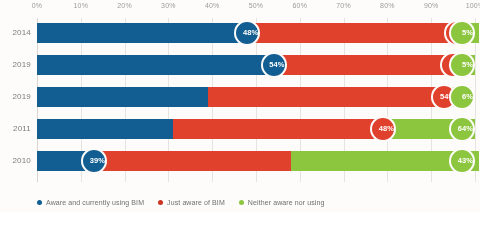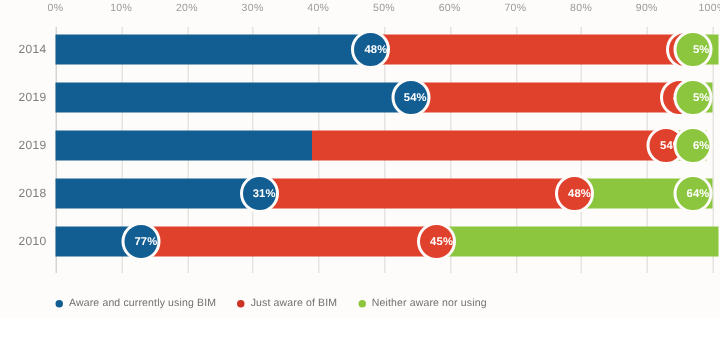--- a/index.html
+++ b/index.html
@@ -186,35 +186,34 @@
         </div>
         <div class="row" style="top: 69px;">
           <div class="year-label">2019</div>
           <div class="seg blue" style="left: 0px; width: 170.82px;"></div>
           <div class="seg red" style="left: 170.82px; width: 236.52px;"></div>
           <div class="seg green" style="left: 407.34px; width: 26.28px;"></div>
           <div class="bubble red" style="left: 407.34px;">54%</div>
           <div class="bubble green" style="left: 425px;">6%</div>
         </div>
         <div class="row" style="top: 101px;">
-          <div class="year-label">2018</div>
+          <div class="year-label">2011</div>
           <div class="seg blue" style="left: 0px; width: 135.78px;"></div>
           <div class="seg red" style="left: 135.78px; width: 210.24px;"></div>
           <div class="seg green" style="left: 346.02px; width: 91.98px;"></div>
-          <div class="bubble blue" style="left: 135.78px;">31%</div>
           <div class="bubble red" style="left: 346.02px;">48%</div>
           <div class="bubble green" style="left: 425px;">64%</div>
         </div>
         <div class="row" style="top: 133px;">
           <div class="year-label">2010</div>
           <div class="seg blue" style="left: 0px; width: 56.94px;"></div>
           <div class="seg red" style="left: 56.94px; width: 197.1px;"></div>
           <div class="seg green" style="left: 254.04px; width: 188.34px;"></div>
-          <div class="bubble blue" style="left: 56.94px;">77%</div>
-          <div class="bubble red" style="left: 254.04px;">45%</div>
+          <div class="bubble blue" style="left: 56.94px;">39%</div>
+          <div class="bubble green" style="left: 425px;">43%</div>
         </div>
       </div>
   </div>
 
   <div class="legend">
       <div class="legend-item">
         <span class="legend-dot blue"></span>
         <span class="legend-label">Aware and currently using BIM</span>
       </div>
       <div class="legend-item">

